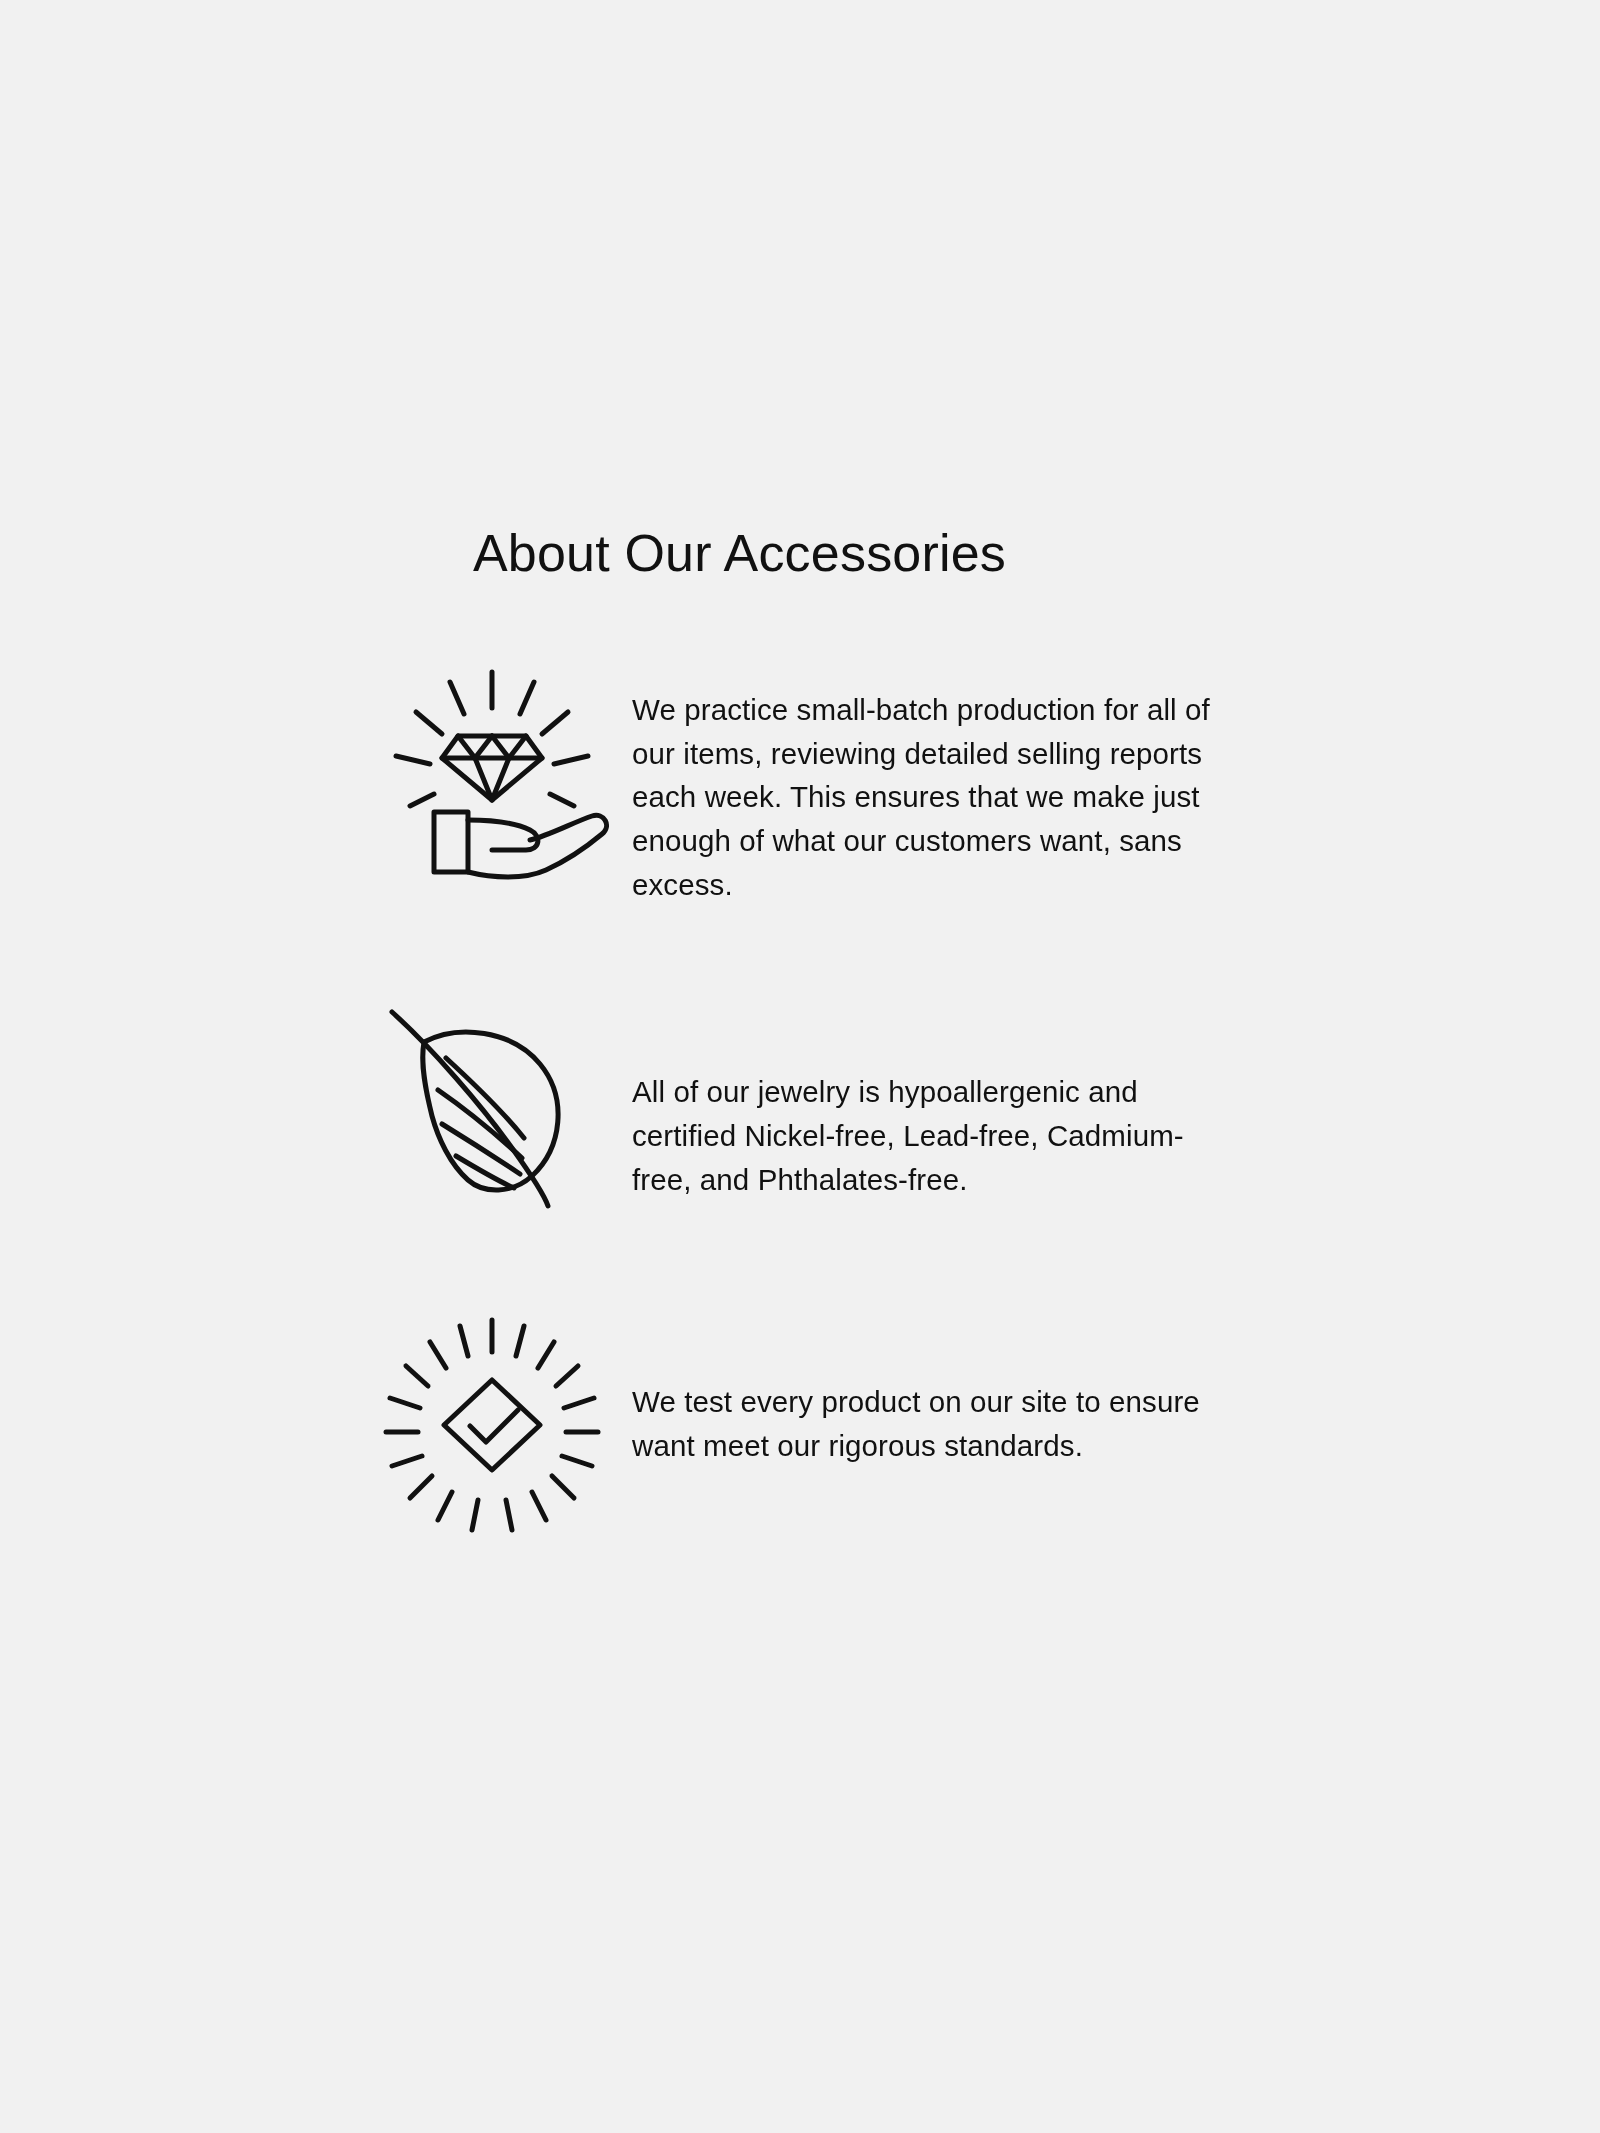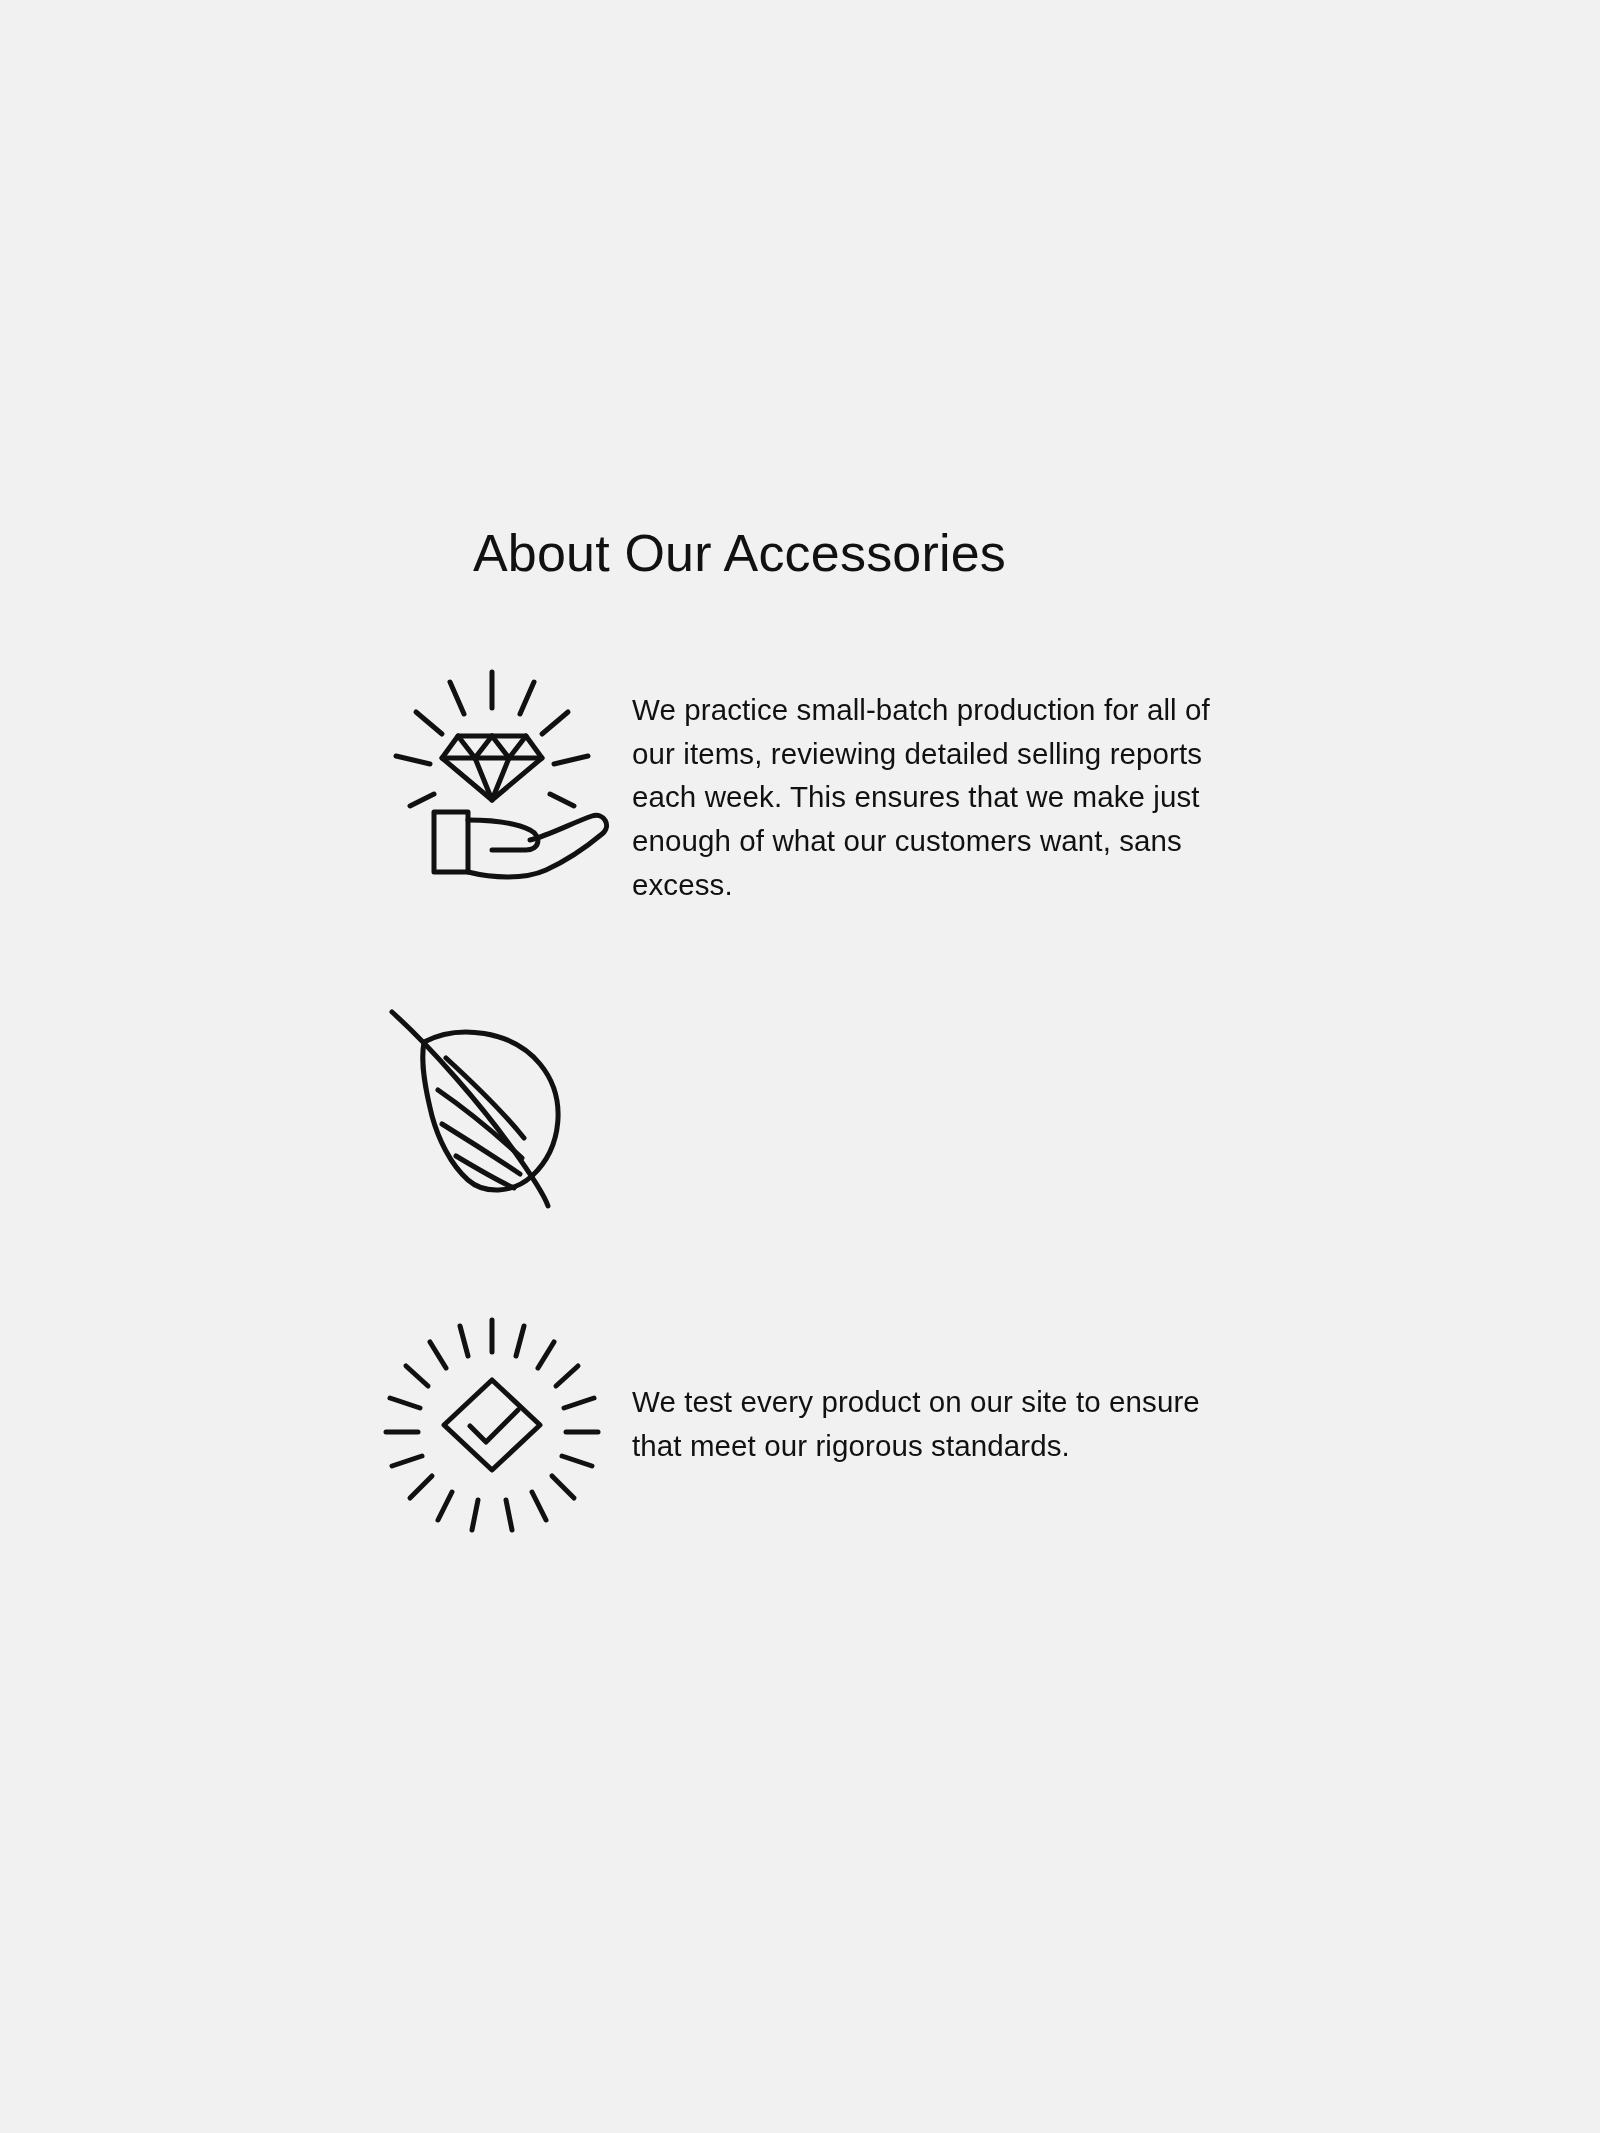--- a/index.html
+++ b/index.html
@@ -113,20 +113,21 @@
       <div class="feature-icon">
         <svg width="240" height="220" viewBox="0 0 240 220" fill="none" stroke="#111111" stroke-width="5" stroke-linecap="round" stroke-linejoin="round">
           <path d="M20 14 C60 50 110 108 140 150 C160 178 172 196 176 208" fill="none"></path>
           <path d="M52 44 C86 26 140 32 168 66 C196 100 190 150 160 178 C140 196 112 196 96 182 C78 166 66 140 60 118 C54 94 48 66 52 44 Z" fill="none"></path>
           <path d="M74 60 C98 82 128 110 152 140"></path>
           <path d="M66 92 C92 110 124 136 150 160"></path>
           <path d="M70 126 C96 142 124 160 148 176"></path>
           <path d="M84 158 C104 170 124 182 142 190"></path>
         </svg>
       </div>
+      <div class="feature-text">All of our jewelry is hypoallergenic and certified Nickel-free, Lead-free, Cadmium-free, and Phthalates-free.</div>
     </div>
 
     <div class="feature feature-3">
       <div class="feature-icon">
         <svg width="240" height="230" viewBox="0 0 240 230" fill="none" stroke="#111111" stroke-width="5" stroke-linecap="round" stroke-linejoin="round">
 
           <polygon points="120,70 168,115 120,160 72,115" fill="none"></polygon>
           <polyline points="98,116 114,132 146,100" fill="none"></polyline>
 
           <line x1="120" y1="10" x2="120" y2="42"></line>
@@ -143,17 +144,17 @@
           <line x1="20" y1="156" x2="50" y2="146"></line>
           <line x1="220" y1="156" x2="190" y2="146"></line>
           <line x1="38" y1="188" x2="60" y2="166"></line>
           <line x1="202" y1="188" x2="180" y2="166"></line>
           <line x1="66" y1="210" x2="80" y2="182"></line>
           <line x1="174" y1="210" x2="160" y2="182"></line>
           <line x1="100" y1="220" x2="106" y2="190"></line>
           <line x1="140" y1="220" x2="134" y2="190"></line>
         </svg>
       </div>
-      <div class="feature-text">We test every product on our site to ensure that meet our rigorous standards.</div>
+      <div class="feature-text">We test every product on our site to ensure want meet our rigorous standards.</div>
     </div>
 
   </div>
 </div>
 
 </body></html>

